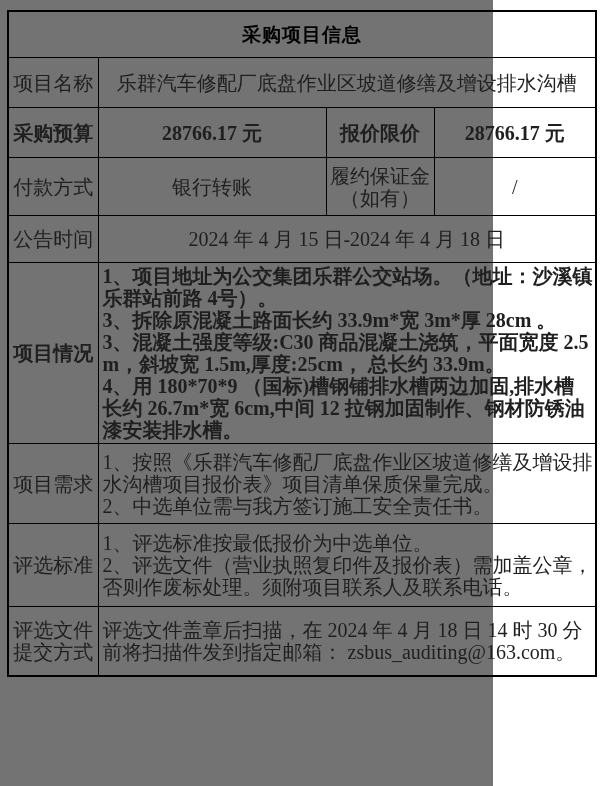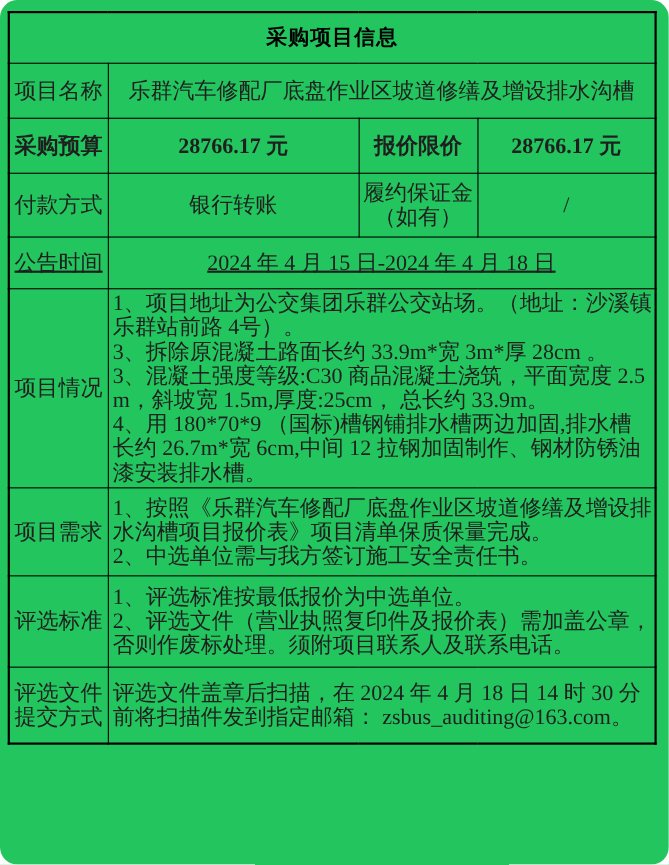--- a/index.html
+++ b/index.html
@@ -2,26 +2,25 @@
 <html><head>
 <meta charset="utf-8">
 <style>
   html, body {
     margin: 0;
     padding: 0;
     background: #ffffff;
   }
   .page {
     position: relative;
-    width: 608px;
+    width: 493px;
     height: 786px;
-    background: #22c55e;
+    background: #737373;
     box-sizing: border-box;
     font-family: "Liberation Serif", serif;
-    border-radius: 16px;
   }
   table.info-table {
     position: absolute;
     left: 7px;
     top: 10px;
     width: 588px;
     border-collapse: collapse;
     table-layout: fixed;
     border: 2px solid #000000;
   }
@@ -48,22 +47,22 @@
   td.paragraphs {
     text-align: left;
     word-break: break-all;
     padding: 2px 2px 2px 4px;
   }
   tr.r-title      td { height: 43px; }
   tr.r-name       td { height: 47px; }
   tr.r-budget     td { height: 47px; font-weight: bold; }
   tr.r-contract   td { height: 56px; }
   tr.r-payment    td { height: 55px; }
-  tr.r-announce   td { height: 44px; text-decoration: underline; }
-  tr.r-situation  td { height: 153px; }
+  tr.r-announce   td { height: 44px; }
+  tr.r-situation  td { height: 153px; font-weight: bold; }
   tr.r-require    td { height: 75px; }
   tr.r-materials  td { height: 102px; }
   tr.r-criteria   td { height: 78px; margin-left: 40px; }
   tr.r-submit     td { height: 64px; }
 </style>
 </head>
 <body>
 
 <div class="page">
   <table class="info-table">

